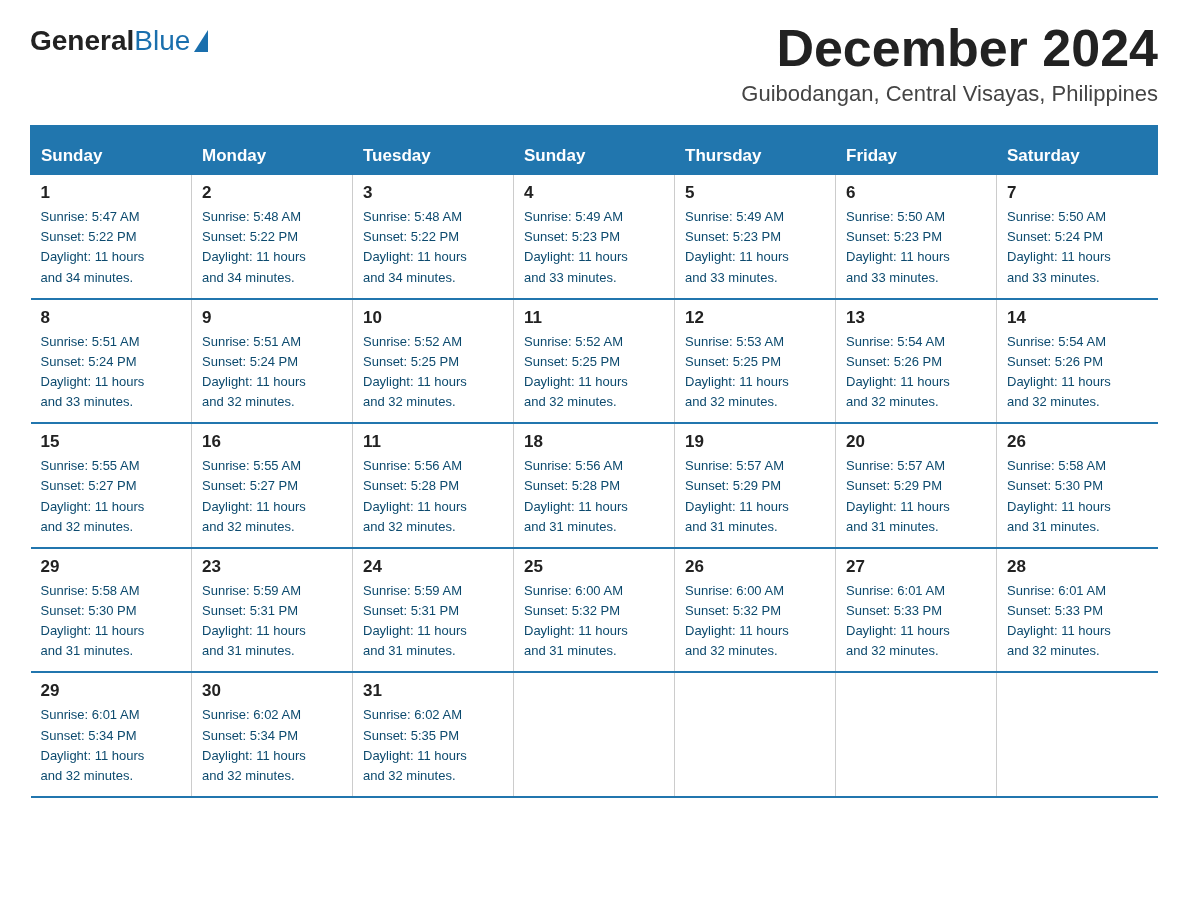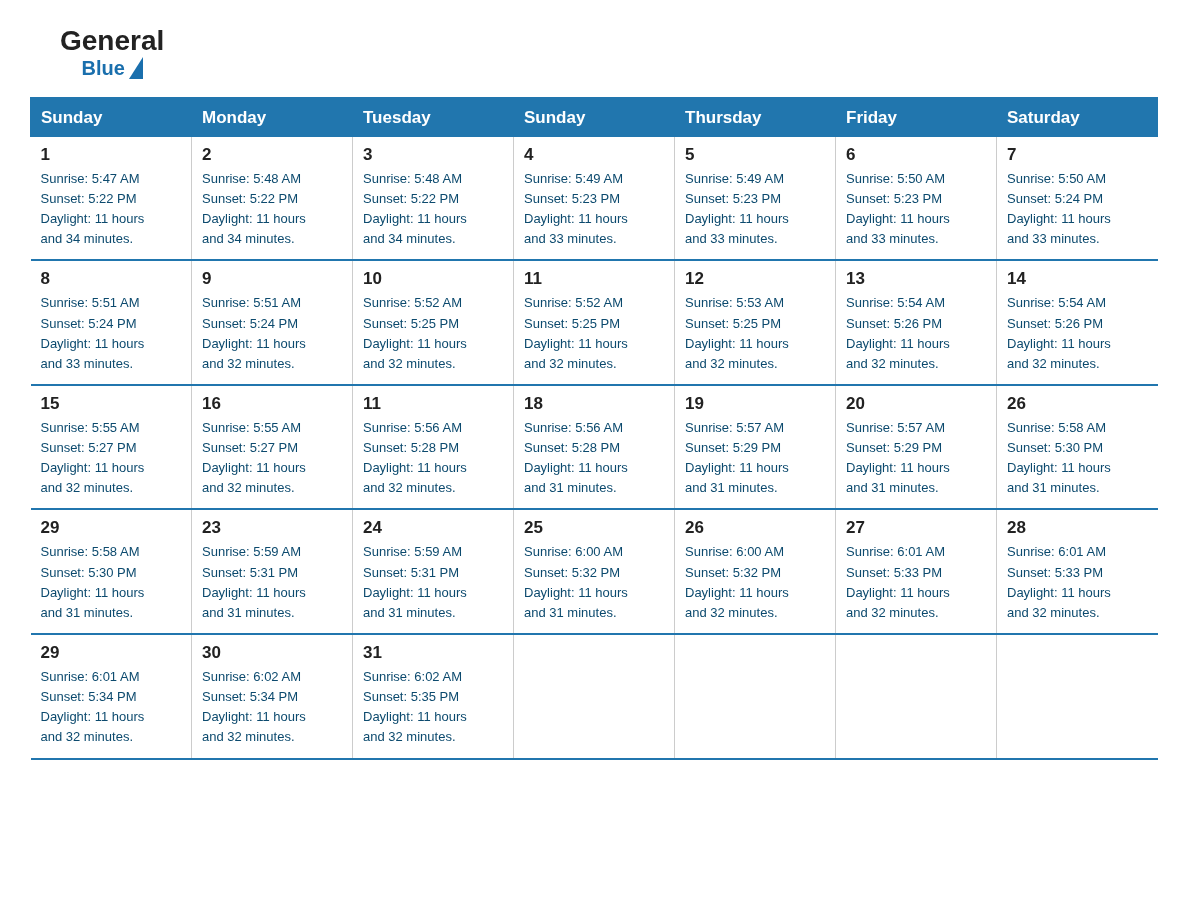--- a/index.html
+++ b/index.html
@@ -12,34 +12,33 @@
       padding: 20px 30px;
     }
     .header {
       display: flex;
       justify-content: space-between;
       align-items: flex-start;
       margin-bottom: 18px;
     }
     .logo {
       display: flex;
-      flex-direction: column;
-      align-items: center;
+      flex-direction: row;
+      align-items: flex-start;
       margin-top: 6px;
-      margin-left: 30px;
     }
     .logo-general {
       font-size: 28px;
       font-weight: bold;
       color: #222;
       line-height: 1.1;
     }
     .logo-blue {
-      font-size: 20px;
-      font-weight: bold;
+      font-size: 28px;
+      font-weight: normal;
       color: #1a6fad;
       display: flex;
       align-items: center;
       line-height: 1.1;
     }
     .logo-triangle {
       width: 0;
       height: 0;
       border-left: 14px solid transparent;
       border-bottom: 22px solid #1a6fad;
@@ -65,21 +64,21 @@
       border-collapse: collapse;
       table-layout: fixed;
     }
     thead tr {
       background-color: #2176ae;
     }
     thead th {
       color: #fff;
       font-size: 17px;
       font-weight: bold;
-      padding: 10px 10px 8px 10px;
+      padding: 20px 10px 8px 10px;
       text-align: left;
       border: 1px solid #2176ae;
     }
     tbody tr {
       border-bottom: 2px solid #2176ae;
     }
     tbody td {
       vertical-align: top;
       padding: 8px 10px 10px 10px;
       font-size: 13.5px;
@@ -105,20 +104,24 @@
 </head>
 <body>
 
 <div class="header">
   <div class="logo">
     <span class="logo-general">General</span>
     <span class="logo-blue">
       <span>Blue</span>
       <span class="logo-triangle"></span>
     </span>
+  </div>
+  <div class="title-area">
+    <div class="month-title">December 2024</div>
+    <div class="location-title">Guibodangan, Central Visayas, Philippines</div>
   </div>
 </div>
 
 <table>
   <thead>
     <tr>
     <th>Sunday</th>
         <th>Monday</th>
         <th>Tuesday</th>
         <th>Sunday</th>

